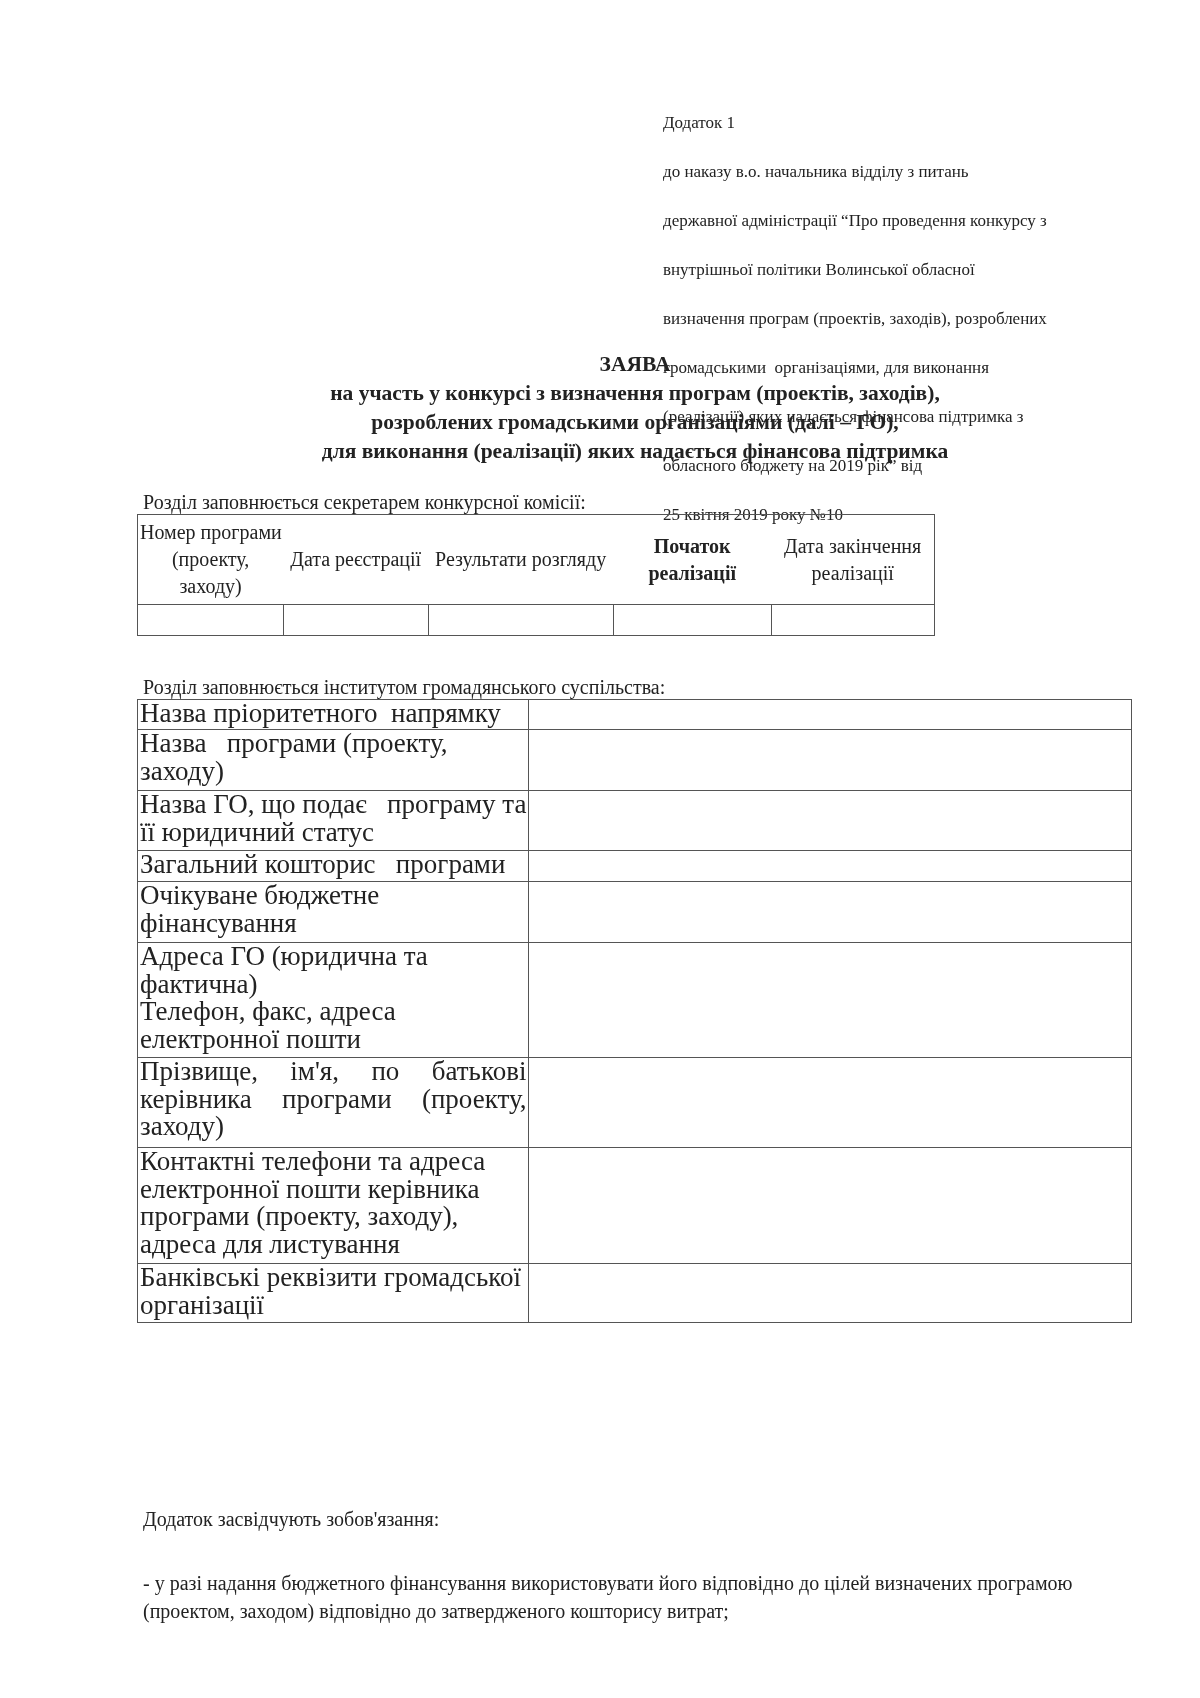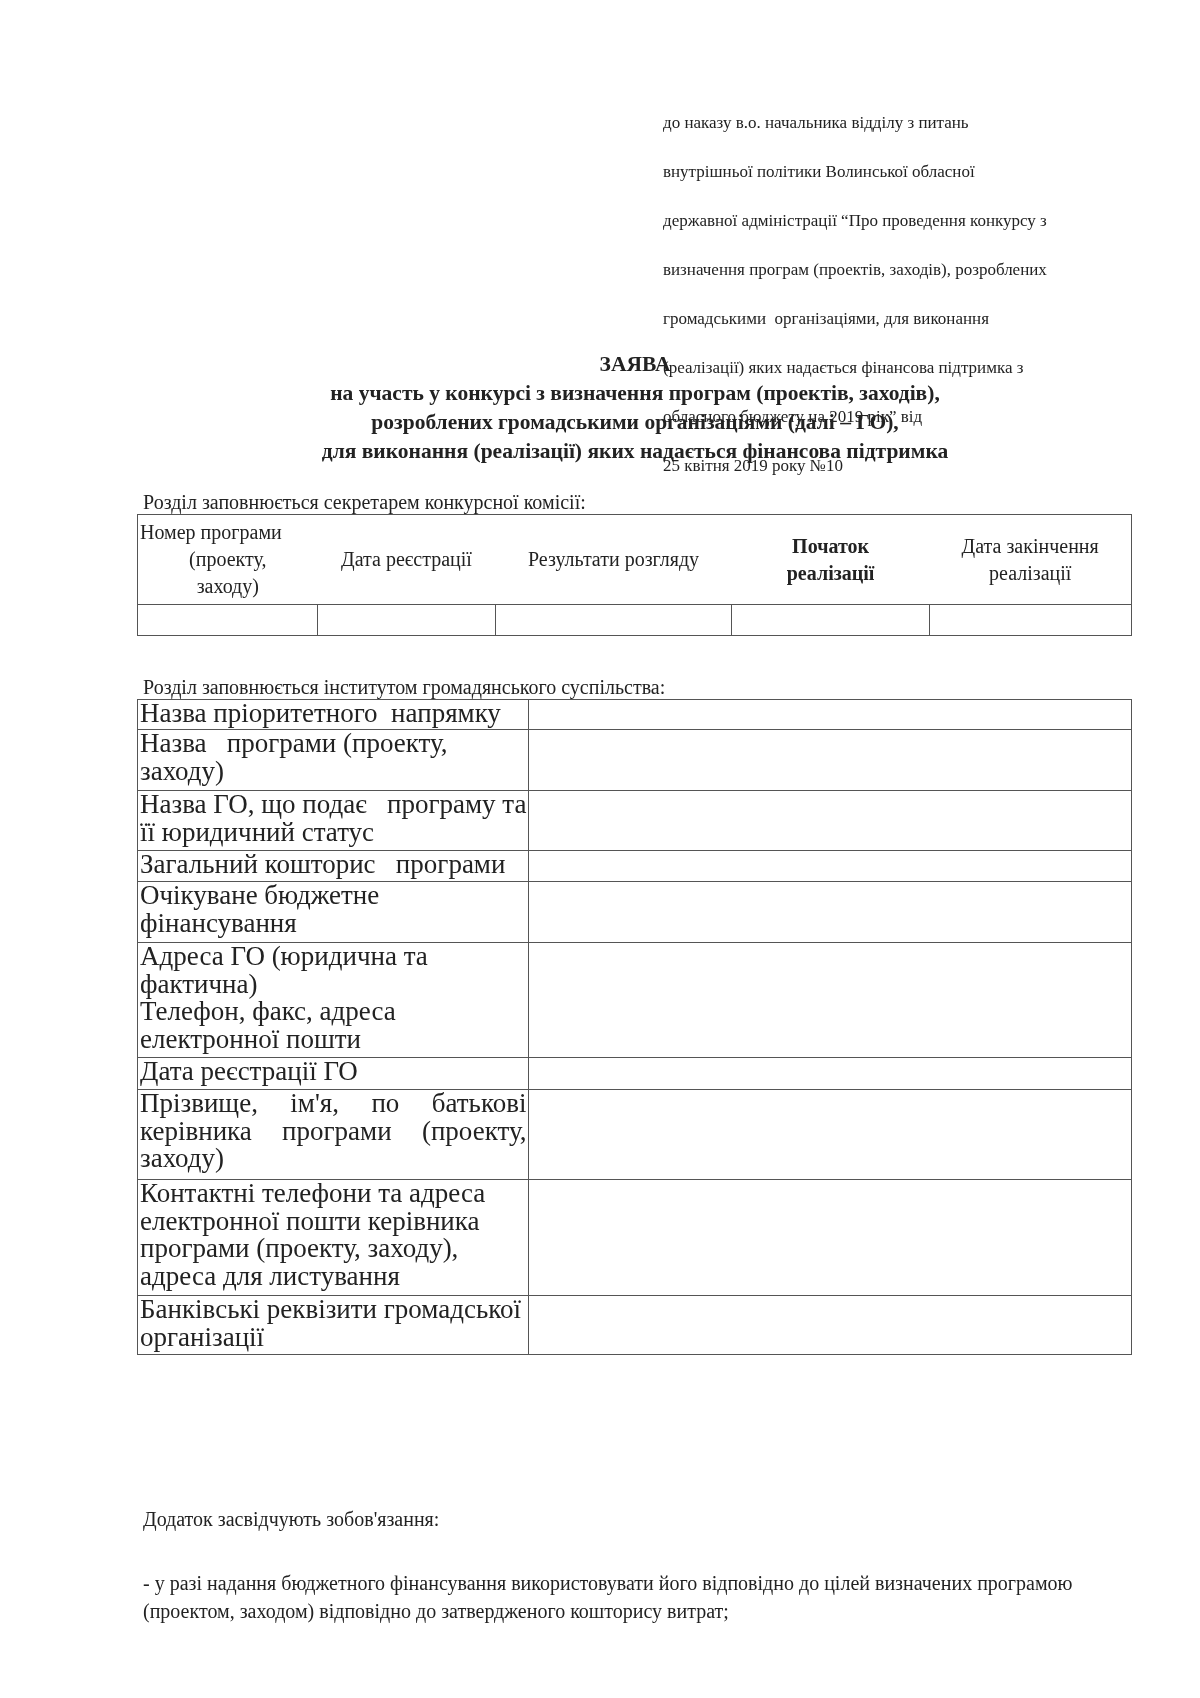--- a/index.html
+++ b/index.html
@@ -14,39 +14,40 @@
   .title-block {
     position: absolute; left: 0; top: 350px; width: 1270px; text-align: center;
     font-weight: bold; font-size: 21.5px; line-height: 29px;
     font-family: "Liberation Serif", serif;
   }
   .title-block .t { display: block; }
   .section-label {
     position: absolute; left: 143px; font-size: 20px; line-height: 24px;
   }
   table { border-collapse: collapse; position: absolute; }
-  .t1 { left: 137px; top: 514px; width: 995px; }
+  .t1 { left: 137px; top: 514px; width: 798px; }
   .t1 td { border: 1.5px solid #555; font-size: 20px; line-height: 27px; padding: 0; }
   .t1 .hdr td { border-left: none; border-right: none; height: 89px; text-align: center; vertical-align: middle; }
   .t1 .hdr td:first-child { border-left: 1.5px solid #555; }
   .t1 .hdr td:last-child { border-right: 1.5px solid #555; }
   .t1 .blank td { height: 30px; }
   .t2 { left: 137px; top: 699px; width: 995px; }
   .t2 td { border: 1.5px solid #555; font-size: 27px; line-height: 27.5px; padding: 0 2px; vertical-align: top; }
   .t2 td.lbl { width: 338px; }
   .t2 td.lbl.just { text-align: justify; text-align-last: left; }
   .para { position: absolute; left: 143px; font-size: 20px; line-height: 28px; width: 1000px; }
 </style>
 </head>
 <body>
 
 <div class="annex">
+  <div>Додаток 1</div>
   <div>до наказу в.о. начальника відділу з питань</div>
+  <div>державної адміністрації “Про проведення конкурсу з</div>
   <div>внутрішньої політики Волинської обласної</div>
-  <div>державної адміністрації “Про проведення конкурсу з</div>
   <div>визначення програм (проектів, заходів), розроблених</div>
   <div style="white-space:pre">громадськими  організаціями, для виконання</div>
   <div>(реалізації) яких надається фінансова підтримка з</div>
   <div>обласного бюджету на 2019 рік” від</div>
   <div>25 квітня 2019 року №10</div>
 </div>
 
 <div class="title-block">
   <span class="t">ЗАЯВА</span>
   <span class="t">на участь у конкурсі з визначення програм (проектів, заходів),</span>
@@ -105,24 +106,20 @@
 фінансування</td>
     <td></td>
   </tr>
   <tr style="height:115px;">
     <td class="lbl" style="white-space:pre">Адреса ГО (юридична та
 фактична)
 Телефон, факс, адреса
 електронної пошти</td>
     <td></td>
   </tr>
-  <tr style="height:32px;">
-    <td class="lbl">Дата реєстрації ГО</td>
-    <td></td>
-  </tr>
   <tr style="height:90px;">
     <td class="lbl just">Прізвище, ім'я, по батькові керівника програми (проекту, заходу)</td>
     <td></td>
   </tr>
   <tr style="height:116px;">
     <td class="lbl" style="white-space:pre">Контактні телефони та адреса
 електронної пошти керівника
 програми (проекту, заходу),
 адреса для листування</td>
     <td></td>

